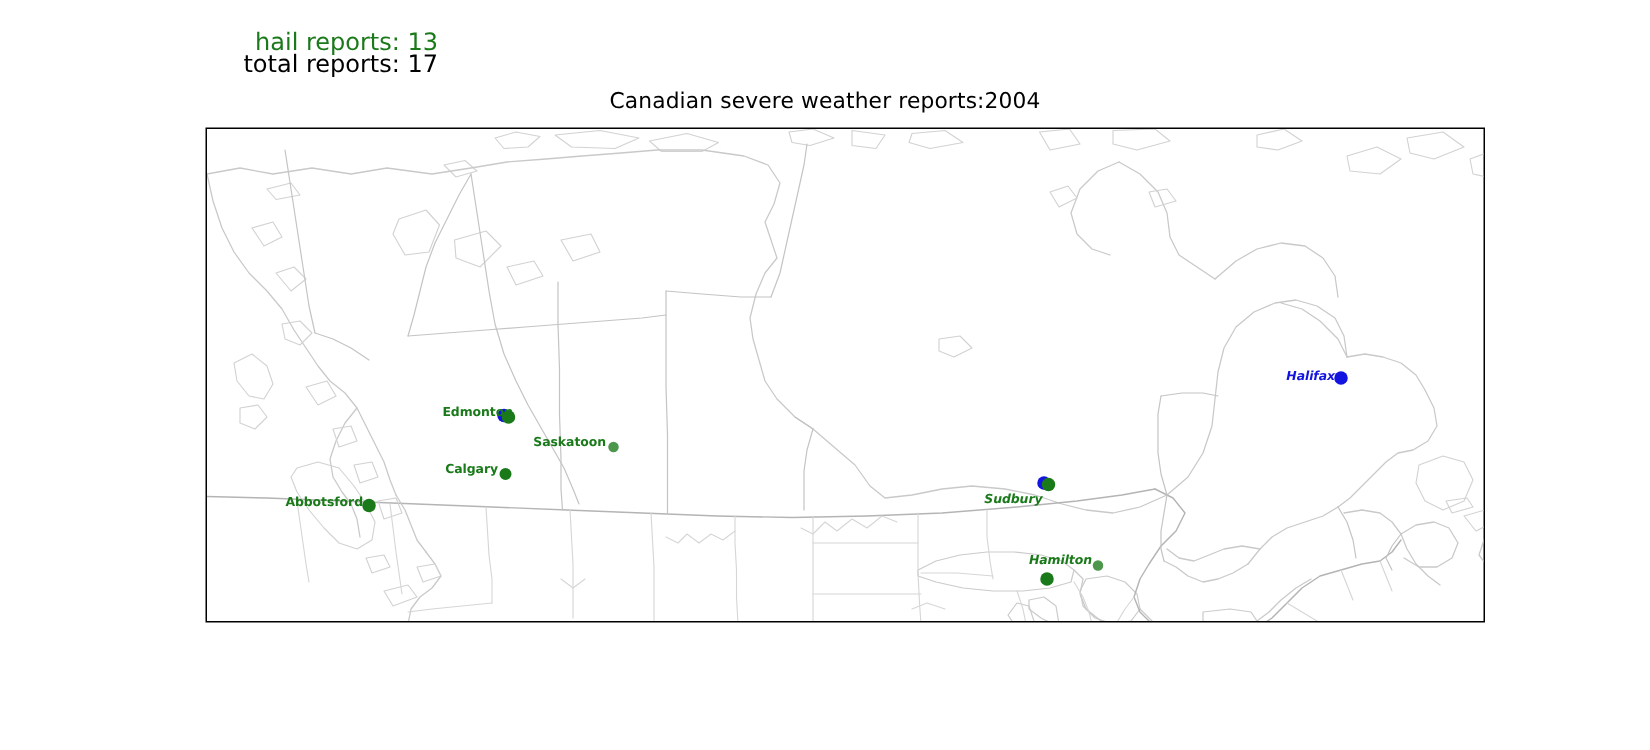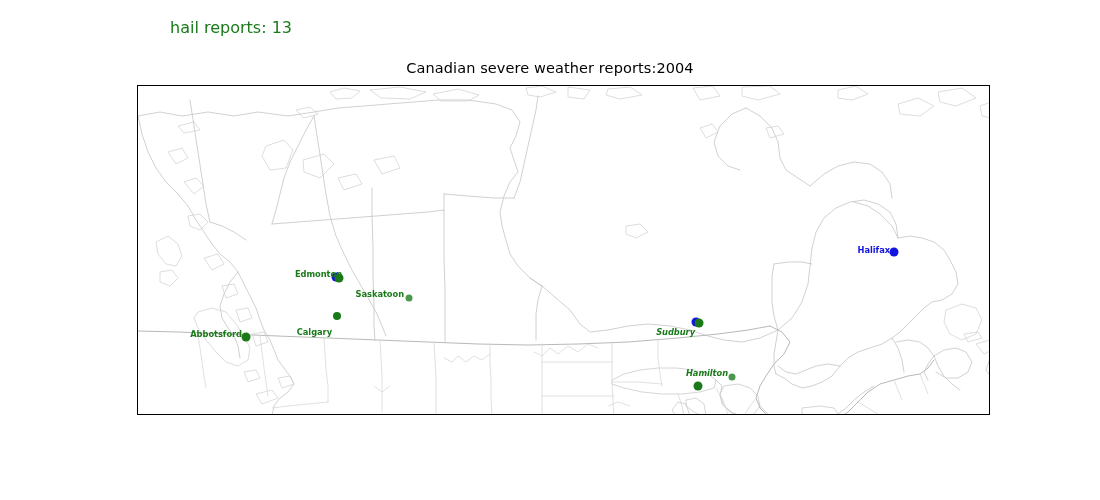--- a/index.html
+++ b/index.html
@@ -252,42 +252,43 @@
         </div>
         <div class="city-label" style="left: 104px; top: 248px; color: rgb(26, 122, 26);">Abbotsford</div>
         <div class="station" style="left: 201px; top: 192px; width: 0px; height: 0px;">
           <div class="dot" style="width: 9px; height: 9px; background: rgb(20, 20, 224); left: -3px; top: -1px;"></div>
           <div class="dot" style="width: 9px; height: 9px; background: rgb(26, 122, 26); opacity: 1; left: 0px; top: 0px;"></div>
         </div>
         <div class="city-label" style="left: 204px; top: 188px; color: rgb(26, 122, 26);">Edmonton</div>
         <div class="station" style="left: 199px; top: 230px; width: 0px; height: 0px;">
           <div class="dot" style="width: 8px; height: 8px; background: rgb(26, 122, 26); opacity: 1; left: 0px; top: 0px;"></div>
         </div>
-        <div class="city-label" style="left: 194px; top: 226px; color: rgb(26, 122, 26); margin-top: 20px;">Calgary</div>
+        <div class="city-label" style="left: 194px; top: 226px; color: rgb(26, 122, 26);">Calgary</div>
         <div class="station" style="left: 271px; top: 212px; width: 0px; height: 0px;">
           <div class="dot" style="width: 7px; height: 7px; background: rgb(26, 122, 26); opacity: 0.78; left: 0px; top: 0px;"></div>
         </div>
         <div class="city-label" style="left: 266px; top: 208px; color: rgb(26, 122, 26);">Saskatoon</div>
         <div class="station" style="left: 561px; top: 237px; width: 0px; height: 0px;">
           <div class="dot" style="width: 9px; height: 9px; background: rgb(20, 20, 224); left: -3px; top: -1px;"></div>
           <div class="dot" style="width: 9px; height: 9px; background: rgb(26, 122, 26); opacity: 1; left: 0px; top: 0px;"></div>
         </div>
         <div class="city-label" style="left: 557px; top: 246px; color: rgb(26, 122, 26); font-style: italic;">Sudbury</div>
         <div class="station" style="left: 594px; top: 291px; width: 0px; height: 0px;">
           <div class="dot" style="width: 7px; height: 7px; background: rgb(26, 122, 26); opacity: 0.78; left: 0px; top: 0px;"></div>
         </div>
         <div class="city-label" style="left: 590px; top: 287px; color: rgb(26, 122, 26); font-style: italic;">Hamilton</div>
         <div class="station" style="left: 560px; top: 300px; width: 0px; height: 0px;">
           <div class="dot" style="width: 9px; height: 9px; background: rgb(26, 122, 26); opacity: 1; left: 0px; top: 0px;"></div>
         </div>
         <div class="city-label" style="left: 557px; top: 295px; color: rgb(26, 122, 26); margin-top: 46px;">London</div>
         <div class="station" style="left: 756px; top: 166px; width: 0px; height: 0px;">
           <div class="dot" style="width: 9px; height: 9px; background: rgb(20, 20, 224); left: 0px; top: 0px;"></div>
         </div>
-        <div class="city-label" style="left: 752px; top: 164px; color: rgb(20, 20, 224);">Halifax</div>
+        <div class="city-label" style="left: 752px; top: 164px; color: rgb(20, 20, 224); font-style: italic;">Halifax</div>
       </div>
   </div>
 
   <div id="legend-block">
     <span class="legend-line" style="color:#1a7a1a;">hail reports: 13</span>
+    <span class="legend-line" style="color:#000000;">total reports: 17</span>
   </div>
 
 </div>
 
 </body></html>

